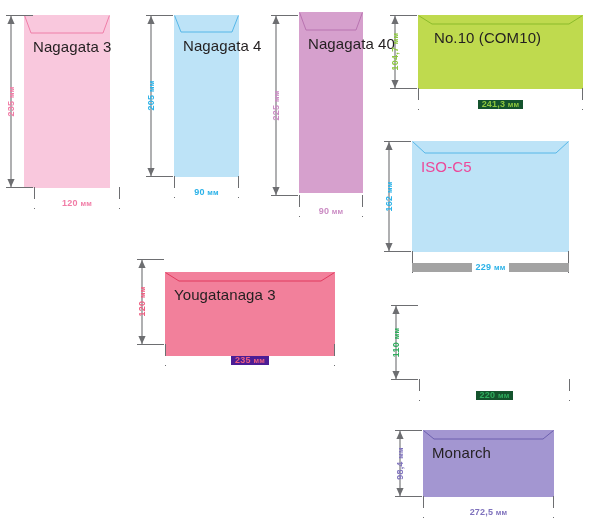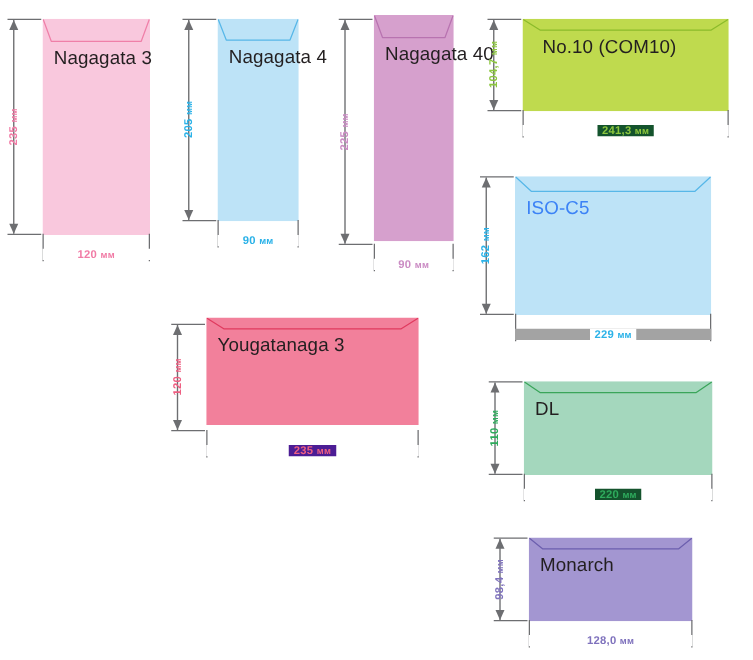--- a/index.html
+++ b/index.html
@@ -20,21 +20,21 @@
   }
   .dimlbl .unit{font-size:7.5px;}
   .vlbl{transform-origin:50% 50%;}
   svg{display:block;}
   .dimline{position:absolute;}
 </style>
 </head>
 <body>
 
 <div id="stage">
-    <div class="env" style="left: 34px; top: 15px; width: 78px; height: 173px;">
+    <div class="env" style="left: 24px; top: 15px; width: 78px; height: 173px;">
       <div class="body">
         <svg width="86" height="173" viewBox="0 0 86 173" preserveAspectRatio="none">
       <rect x="0" y="0" width="86" height="173" fill="#f9c8dd"></rect>
       <path d="M0.6,0.6 L7,18 L79,18 L85.4,0.6" fill="none" stroke="#ef7fa8" stroke-width="1" stroke-linejoin="round"></path>
     </svg>
       </div>
       <div class="name" style="left: 9px; top: 24px; color: rgb(35, 31, 32);">Nagagata 3</div>
     </div>
     <div class="dimline" style="left: 5px; top: 15px; width: 12px; height: 173px;">
       <svg width="12" height="173" viewBox="0 0 12 173">
@@ -107,21 +107,21 @@
     <div class="dimline" style="left: 299px; top: 206px; width: 64px; height: 12px;">
       <svg width="64" height="12" viewBox="0 0 64 12">
      <line x1="1" y1="6" x2="63" y2="6" stroke="#6d6e71" stroke-width="1.1"></line>
      <polygon points="1,6 9,2.4 9,9.6" fill="#6d6e71"></polygon>
      <polygon points="63,6 55,2.4 55,9.6" fill="#6d6e71"></polygon>
    </svg>
     </div>
     <div style="position: absolute; left: 299px; top: 195px; width: 1px; height: 22px; background: rgb(109, 110, 113);"></div>
     <div style="position: absolute; left: 362px; top: 195px; width: 1px; height: 22px; background: rgb(109, 110, 113);"></div>
     <div class="dimlbl" style="left: 299px; top: 207px; width: 64px; text-align: center; color: rgb(203, 140, 196); background: rgb(255, 255, 255);"><span style="display: inline-block; padding: 0px 4px; background: rgb(255, 255, 255);"><span>90</span> <span class="unit">мм</span></span></div>
-    <div class="env" style="left: 165px; top: 254px; width: 148px; height: 86px;">
+    <div class="env" style="left: 165px; top: 272px; width: 148px; height: 86px;">
       <div class="body">
         <svg width="170" height="86" viewBox="0 0 170 86" preserveAspectRatio="none">
       <rect x="0" y="0" width="170" height="86" fill="#f2809b"></rect>
       <path d="M0.6,0.6 L14,9 L156,9 L169.4,0.6" fill="none" stroke="#e03a5f" stroke-width="1" stroke-linejoin="round"></path>
     </svg>
       </div>
       <div class="name" style="left: 9px; top: 15px; color: rgb(35, 31, 32);">Yougatanaga 3</div>
     </div>
     <div class="dimline" style="left: 136px; top: 259px; width: 12px; height: 86px;">
       <svg width="12" height="86" viewBox="0 0 12 86">
@@ -172,21 +172,21 @@
     <div style="position: absolute; left: 418px; top: 88px; width: 1px; height: 22px; background: rgb(109, 110, 113);"></div>
     <div style="position: absolute; left: 582px; top: 88px; width: 1px; height: 22px; background: rgb(109, 110, 113);"></div>
     <div class="dimlbl" style="left: 418px; top: 100px; width: 165px; text-align: center; color: rgb(140, 198, 62); background: rgb(255, 255, 255);"><span style="display: inline-block; padding: 0px 4px; background: #14532d;"><span>241,3</span> <span class="unit">мм</span></span></div>
     <div class="env" style="left: 412px; top: 141px; width: 157px; height: 111px;">
       <div class="body">
         <svg width="157" height="111" viewBox="0 0 157 111" preserveAspectRatio="none">
       <rect x="0" y="0" width="157" height="111" fill="#bde3f7"></rect>
       <path d="M0.6,0.6 L13,12 L144,12 L156.4,0.6" fill="none" stroke="#57b7e8" stroke-width="1" stroke-linejoin="round"></path>
     </svg>
       </div>
-      <div class="name" style="left: 9px; top: 18px; color: #3b82f6;">ISO-C5</div>
+      <div class="name" style="left: 9px; top: 18px; color: #ec4899;">ISO-C5</div>
     </div>
     <div class="dimline" style="left: 383px; top: 141px; width: 12px; height: 111px;">
       <svg width="12" height="111" viewBox="0 0 12 111">
      <line x1="6" y1="1" x2="6" y2="110" stroke="#6d6e71" stroke-width="1.1"></line>
      <polygon points="6,1 2.4,9 9.6,9" fill="#6d6e71"></polygon>
      <polygon points="6,110 2.4,102 9.6,102" fill="#6d6e71"></polygon>
    </svg>
     </div>
     <div style="position: absolute; left: 384px; top: 141px; width: 27px; height: 1px; background: rgb(109, 110, 113);"></div>
     <div style="position: absolute; left: 384px; top: 251px; width: 27px; height: 1px; background: rgb(109, 110, 113);"></div>
@@ -194,29 +194,20 @@
     <div class="dimline" style="left: 412px; top: 262px; width: 157px; height: 12px;">
       <svg width="157" height="12" viewBox="0 0 157 12">
      <line x1="1" y1="6" x2="156" y2="6" stroke="#6d6e71" stroke-width="1.1"></line>
      <polygon points="1,6 9,2.4 9,9.6" fill="#6d6e71"></polygon>
      <polygon points="156,6 148,2.4 148,9.6" fill="#6d6e71"></polygon>
    </svg>
     </div>
     <div style="position: absolute; left: 412px; top: 251px; width: 1px; height: 22px; background: rgb(109, 110, 113);"></div>
     <div style="position: absolute; left: 568px; top: 251px; width: 1px; height: 22px; background: rgb(109, 110, 113);"></div>
     <div class="dimlbl" style="left: 412px; top: 263px; width: 157px; text-align: center; color: rgb(43, 178, 232); background: #a3a3a3;"><span style="display: inline-block; padding: 0px 4px; background: rgb(255, 255, 255);"><span>229</span> <span class="unit">мм</span></span></div>
-    <div class="env" style="left: 419px; top: 305px; width: 151px; height: 75px;">
-      <div class="body">
-        <svg width="151" height="75" viewBox="0 0 151 75" preserveAspectRatio="none">
-      <rect x="0" y="0" width="151" height="75" fill="#a4d7bd"></rect>
-      <path d="M0.6,0.6 L13,9 L138,9 L150.4,0.6" fill="none" stroke="#3aa55a" stroke-width="1" stroke-linejoin="round"></path>
-    </svg>
-      </div>
-      <div class="name" style="left: 9px; top: 15px; color: rgb(35, 31, 32);">DL</div>
-    </div>
     <div class="dimline" style="left: 390px; top: 305px; width: 12px; height: 75px;">
       <svg width="12" height="75" viewBox="0 0 12 75">
      <line x1="6" y1="1" x2="6" y2="74" stroke="#6d6e71" stroke-width="1.1"></line>
      <polygon points="6,1 2.4,9 9.6,9" fill="#6d6e71"></polygon>
      <polygon points="6,74 2.4,66 9.6,66" fill="#6d6e71"></polygon>
    </svg>
     </div>
     <div style="position: absolute; left: 391px; top: 305px; width: 27px; height: 1px; background: rgb(109, 110, 113);"></div>
     <div style="position: absolute; left: 391px; top: 379px; width: 27px; height: 1px; background: rgb(109, 110, 113);"></div>
     <div class="dimlbl vlbl" style="left: 356px; top: 337.5px; width: 80px; text-align: center; color: rgb(46, 171, 92); transform: rotate(-90deg);"><span>110</span> <span class="unit">мм</span></div>
@@ -251,14 +242,14 @@
     <div class="dimlbl vlbl" style="left: 360px; top: 458.5px; width: 80px; text-align: center; color: rgb(127, 114, 189); transform: rotate(-90deg);"><span>98,4</span> <span class="unit">мм</span></div>
     <div class="dimline" style="left: 423px; top: 507px; width: 131px; height: 12px;">
       <svg width="131" height="12" viewBox="0 0 131 12">
      <line x1="1" y1="6" x2="130" y2="6" stroke="#6d6e71" stroke-width="1.1"></line>
      <polygon points="1,6 9,2.4 9,9.6" fill="#6d6e71"></polygon>
      <polygon points="130,6 122,2.4 122,9.6" fill="#6d6e71"></polygon>
    </svg>
     </div>
     <div style="position: absolute; left: 423px; top: 496px; width: 1px; height: 22px; background: rgb(109, 110, 113);"></div>
     <div style="position: absolute; left: 553px; top: 496px; width: 1px; height: 22px; background: rgb(109, 110, 113);"></div>
-    <div class="dimlbl" style="left: 423px; top: 508px; width: 131px; text-align: center; color: rgb(127, 114, 189); background: rgb(255, 255, 255);"><span style="display: inline-block; padding: 0px 4px; background: rgb(255, 255, 255);"><span>128,0</span> <span class="unit">мм</span></span></div>
+    <div class="dimlbl" style="left: 423px; top: 508px; width: 131px; text-align: center; color: rgb(127, 114, 189); background: rgb(255, 255, 255);"><span style="display: inline-block; padding: 0px 4px; background: rgb(255, 255, 255);"><span>272,5</span> <span class="unit">мм</span></span></div>
   </div>
 
 </body></html>

